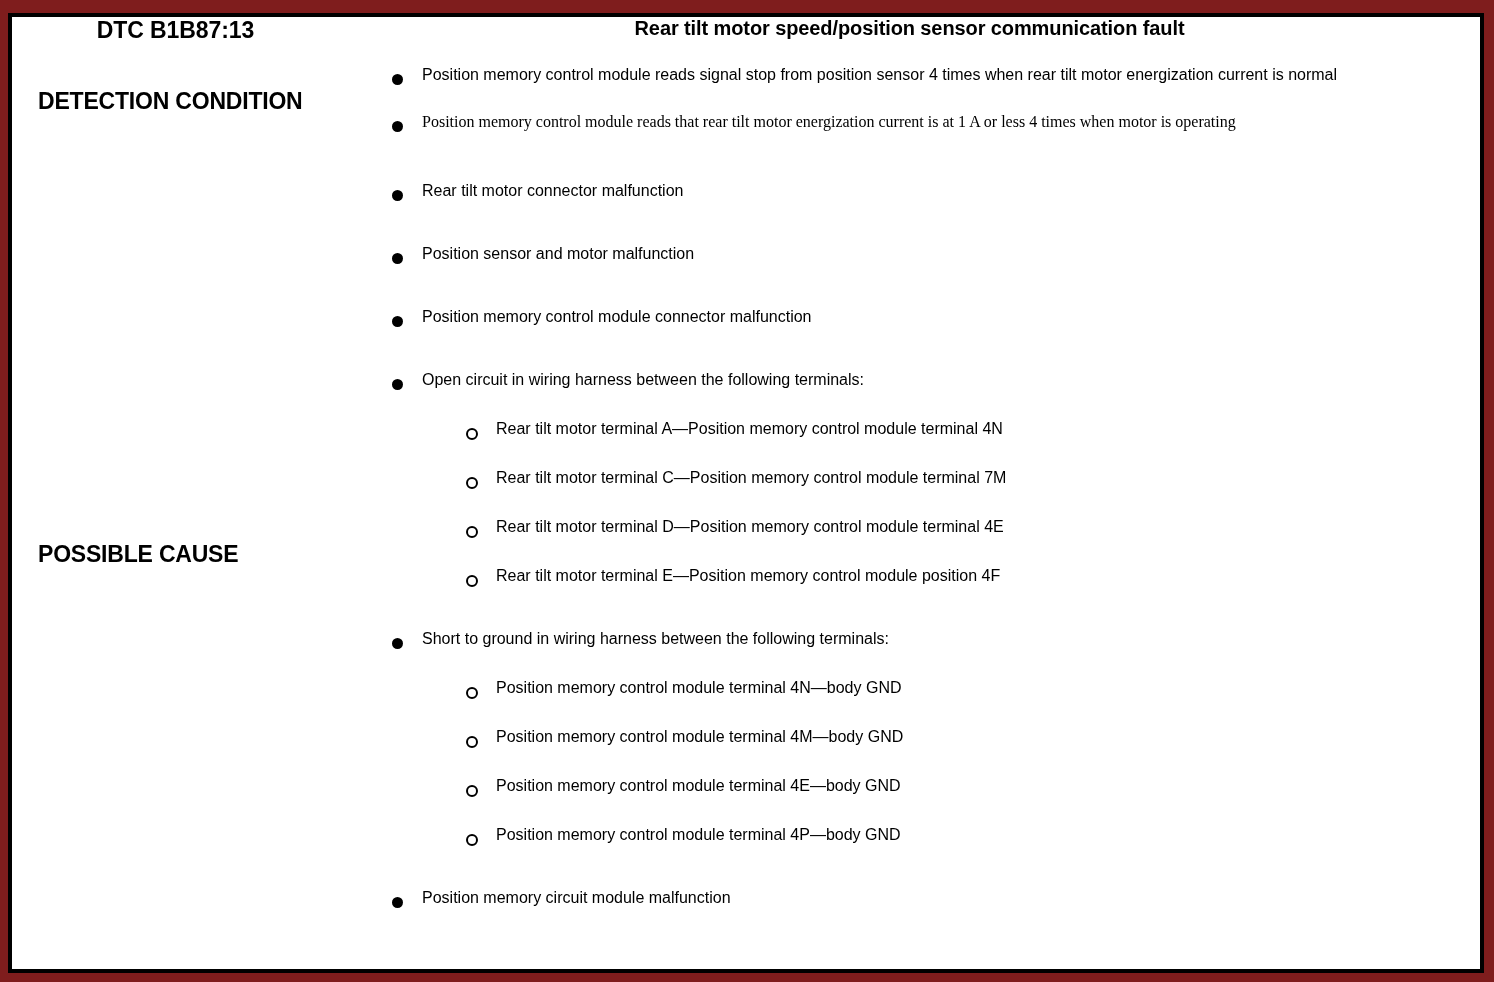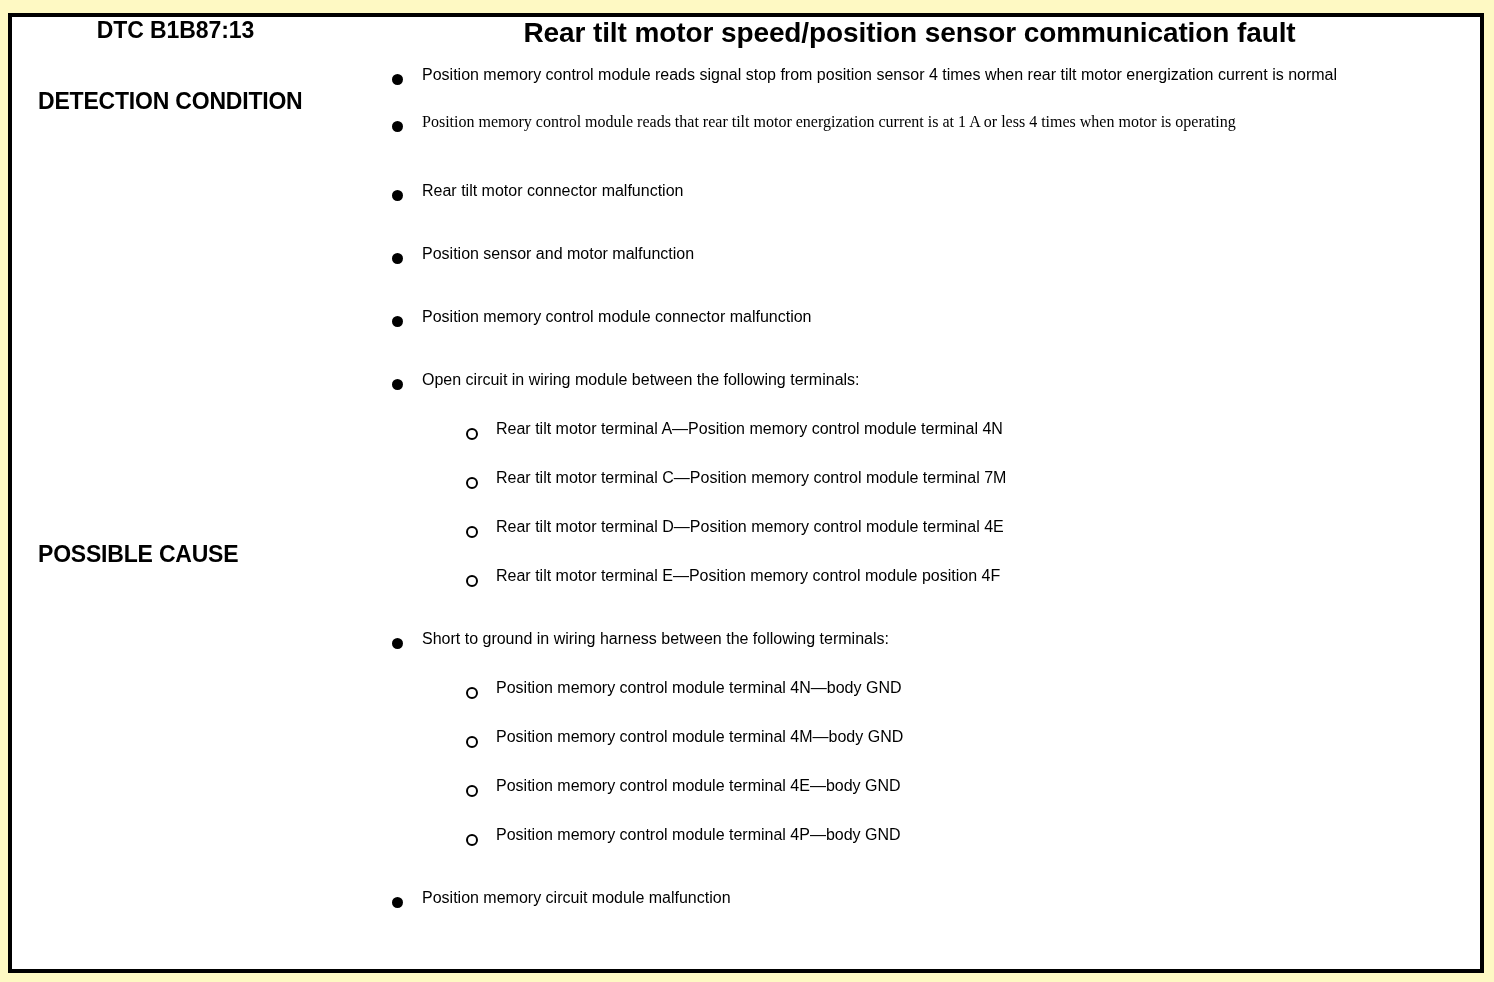--- a/index.html
+++ b/index.html
@@ -13,21 +13,21 @@
     height: 982px;
     font-family: "Liberation Sans", sans-serif;
     color: #000000;
     overflow: hidden;
   }
 
   .page {
     position: relative;
     width: 1494px;
     height: 982px;
-    background: #fef9c3;
+    background: #7f1d1d;
   }
 
   
   .dtc-table {
     position: absolute;
     left: 8px;
     top: 13px;
     width: 1476px;
     height: 960px;
     border: 4px solid #000000;
@@ -67,21 +67,21 @@
     text-align: center;
     font-weight: bold;
     font-size: 23px;
     letter-spacing: -0.1px;
     padding-top: 12px;
     padding-bottom: 10px;
     height: 46px;
     box-sizing: border-box;
   }
   .hdr-cell.title-wide {
-    font-size: 28px;
+    font-size: 20px;
   }
 
   
   .cell-label .label-text {
     position: absolute;
     left: 26px;
     font-weight: bold;
     font-size: 23px;
     letter-spacing: -0.2px;
     white-space: nowrap;
@@ -201,21 +201,21 @@
               <li class="lvl1">
                 <span class="marker"></span>
                 <span class="txt">Position sensor and motor malfunction</span>
               </li>
               <li class="lvl1">
                 <span class="marker"></span>
                 <span class="txt">Position memory control module connector malfunction</span>
               </li>
               <li class="lvl1">
                 <span class="marker"></span>
-                <span class="txt">Open circuit in wiring module between the following terminals:</span>
+                <span class="txt">Open circuit in wiring harness between the following terminals:</span>
               </li>
               <li class="lvl2">
                 <span class="marker"></span>
                 <span class="txt">Rear tilt motor terminal A—Position memory control module terminal 4N</span>
               </li>
               <li class="lvl2">
                 <span class="marker"></span>
                 <span class="txt">Rear tilt motor terminal C—Position memory control module terminal 7M</span>
               </li>
               <li class="lvl2">

